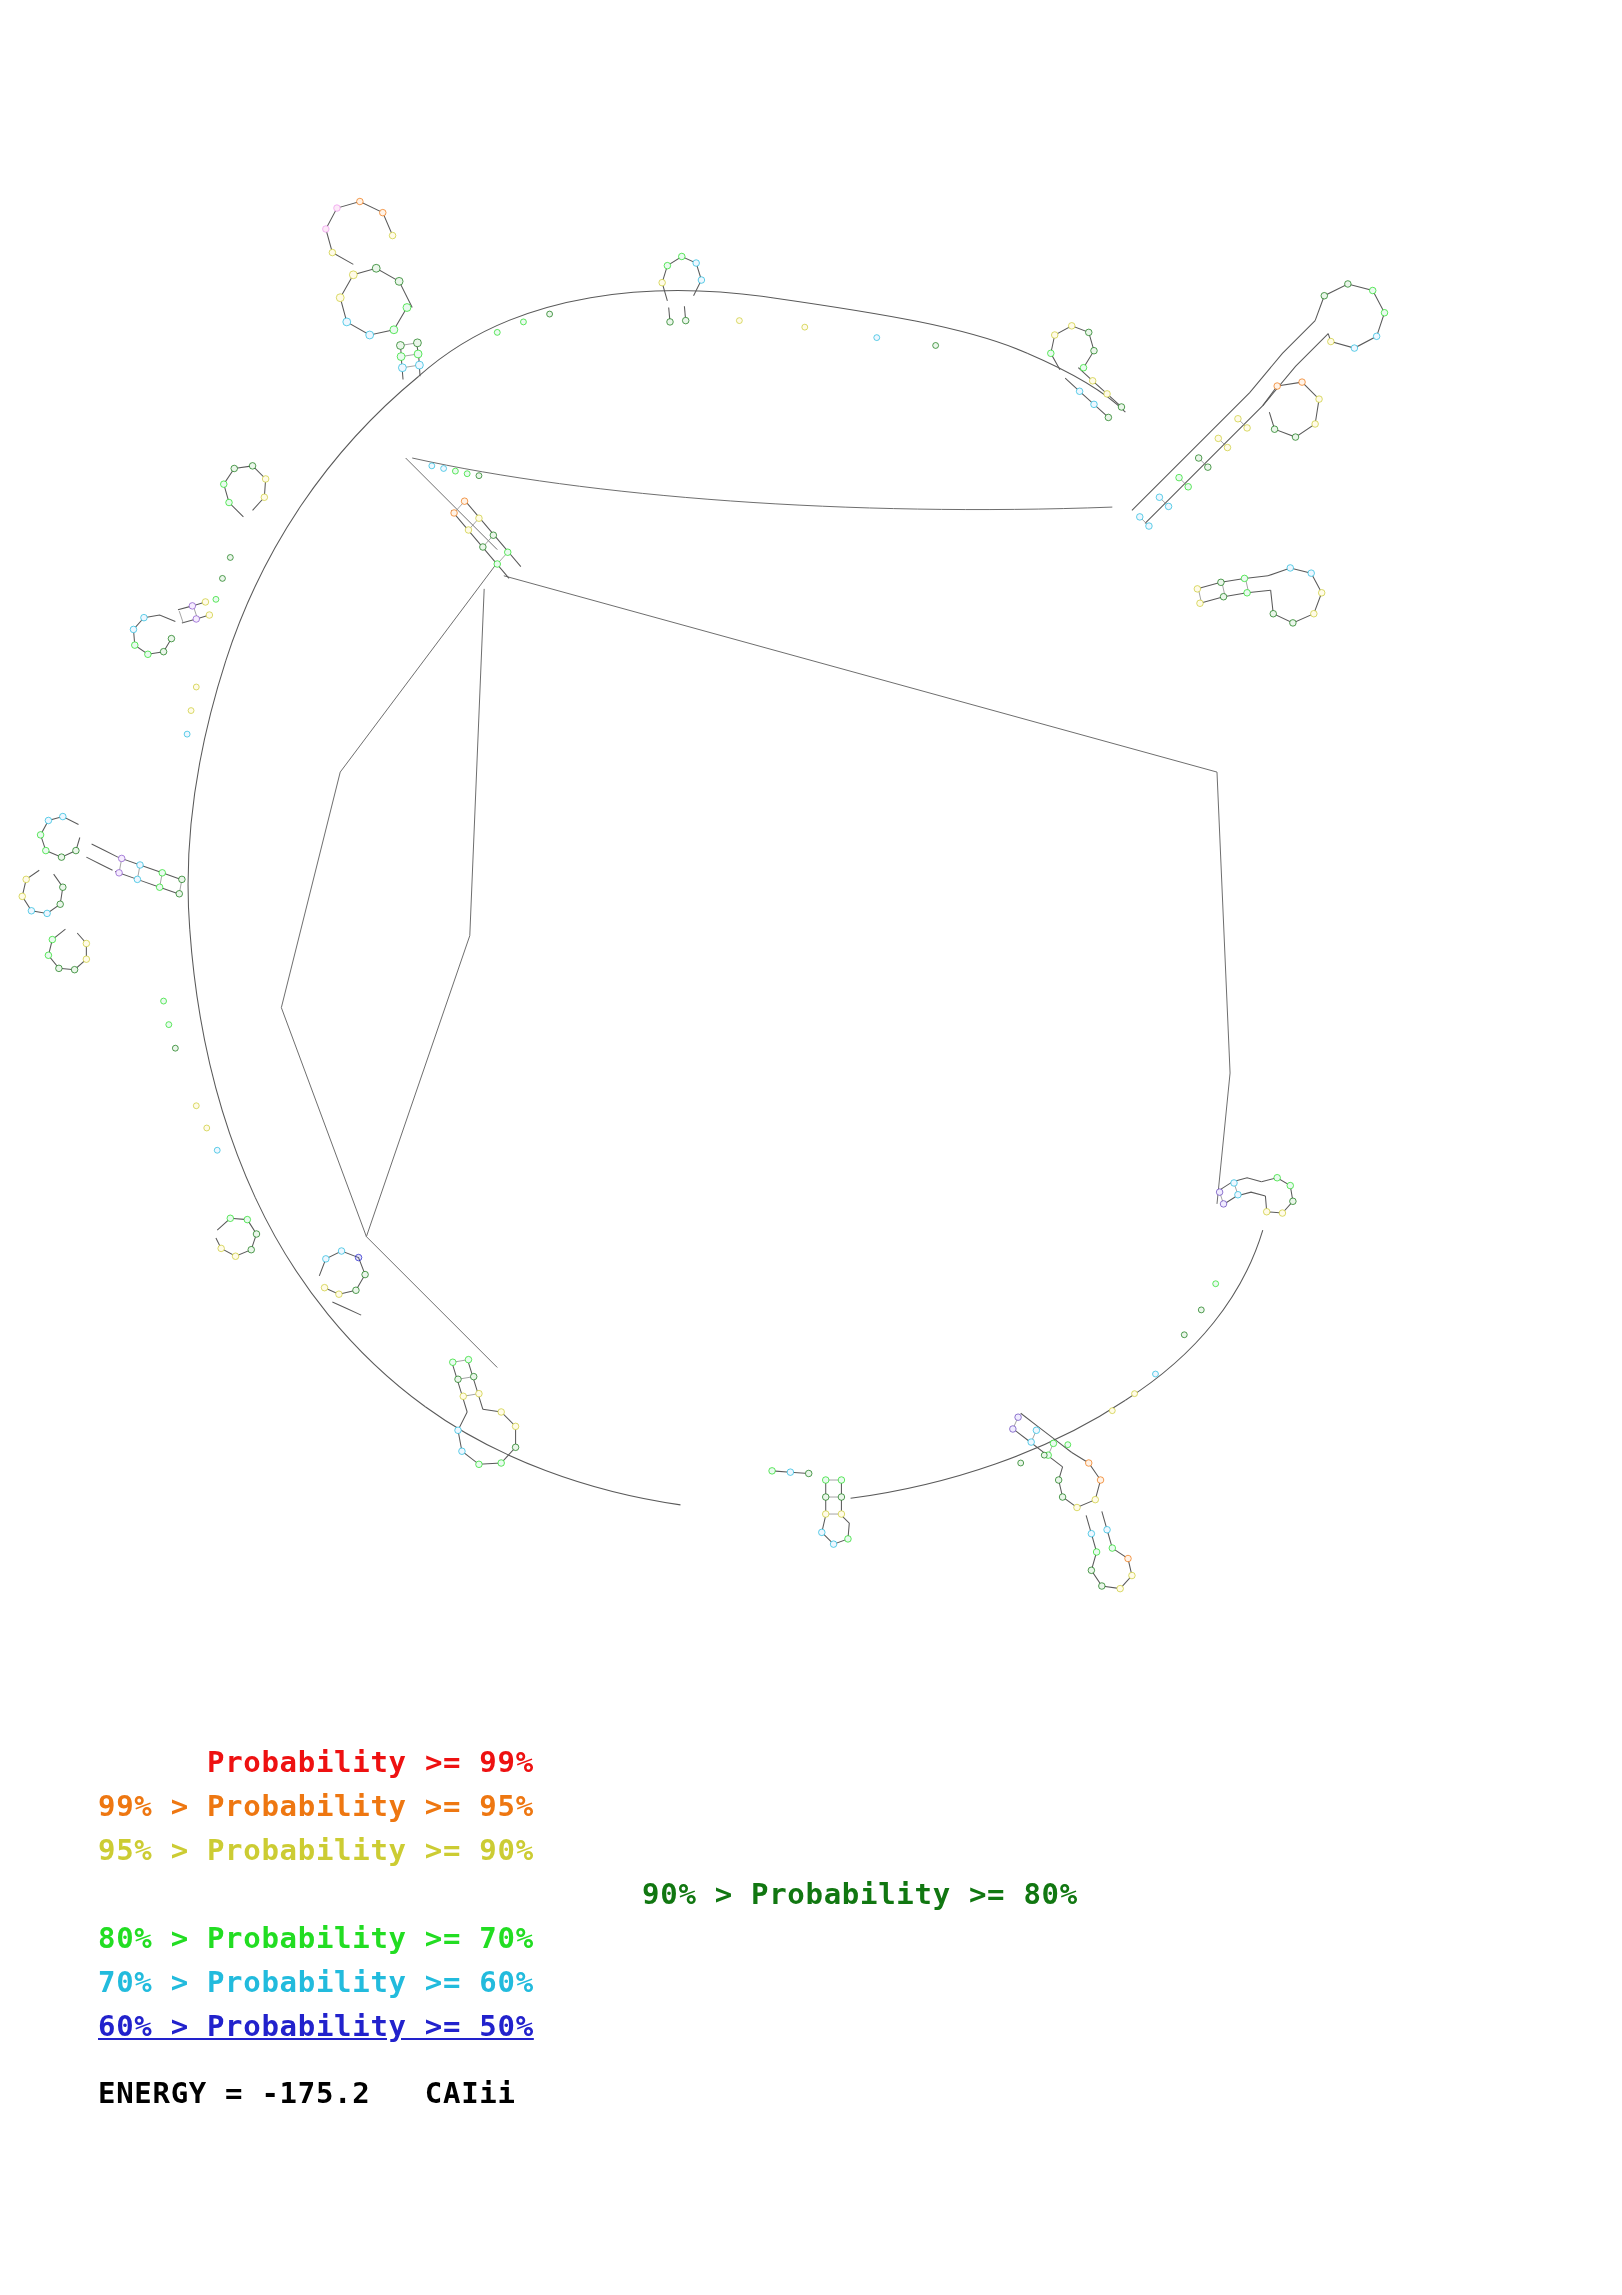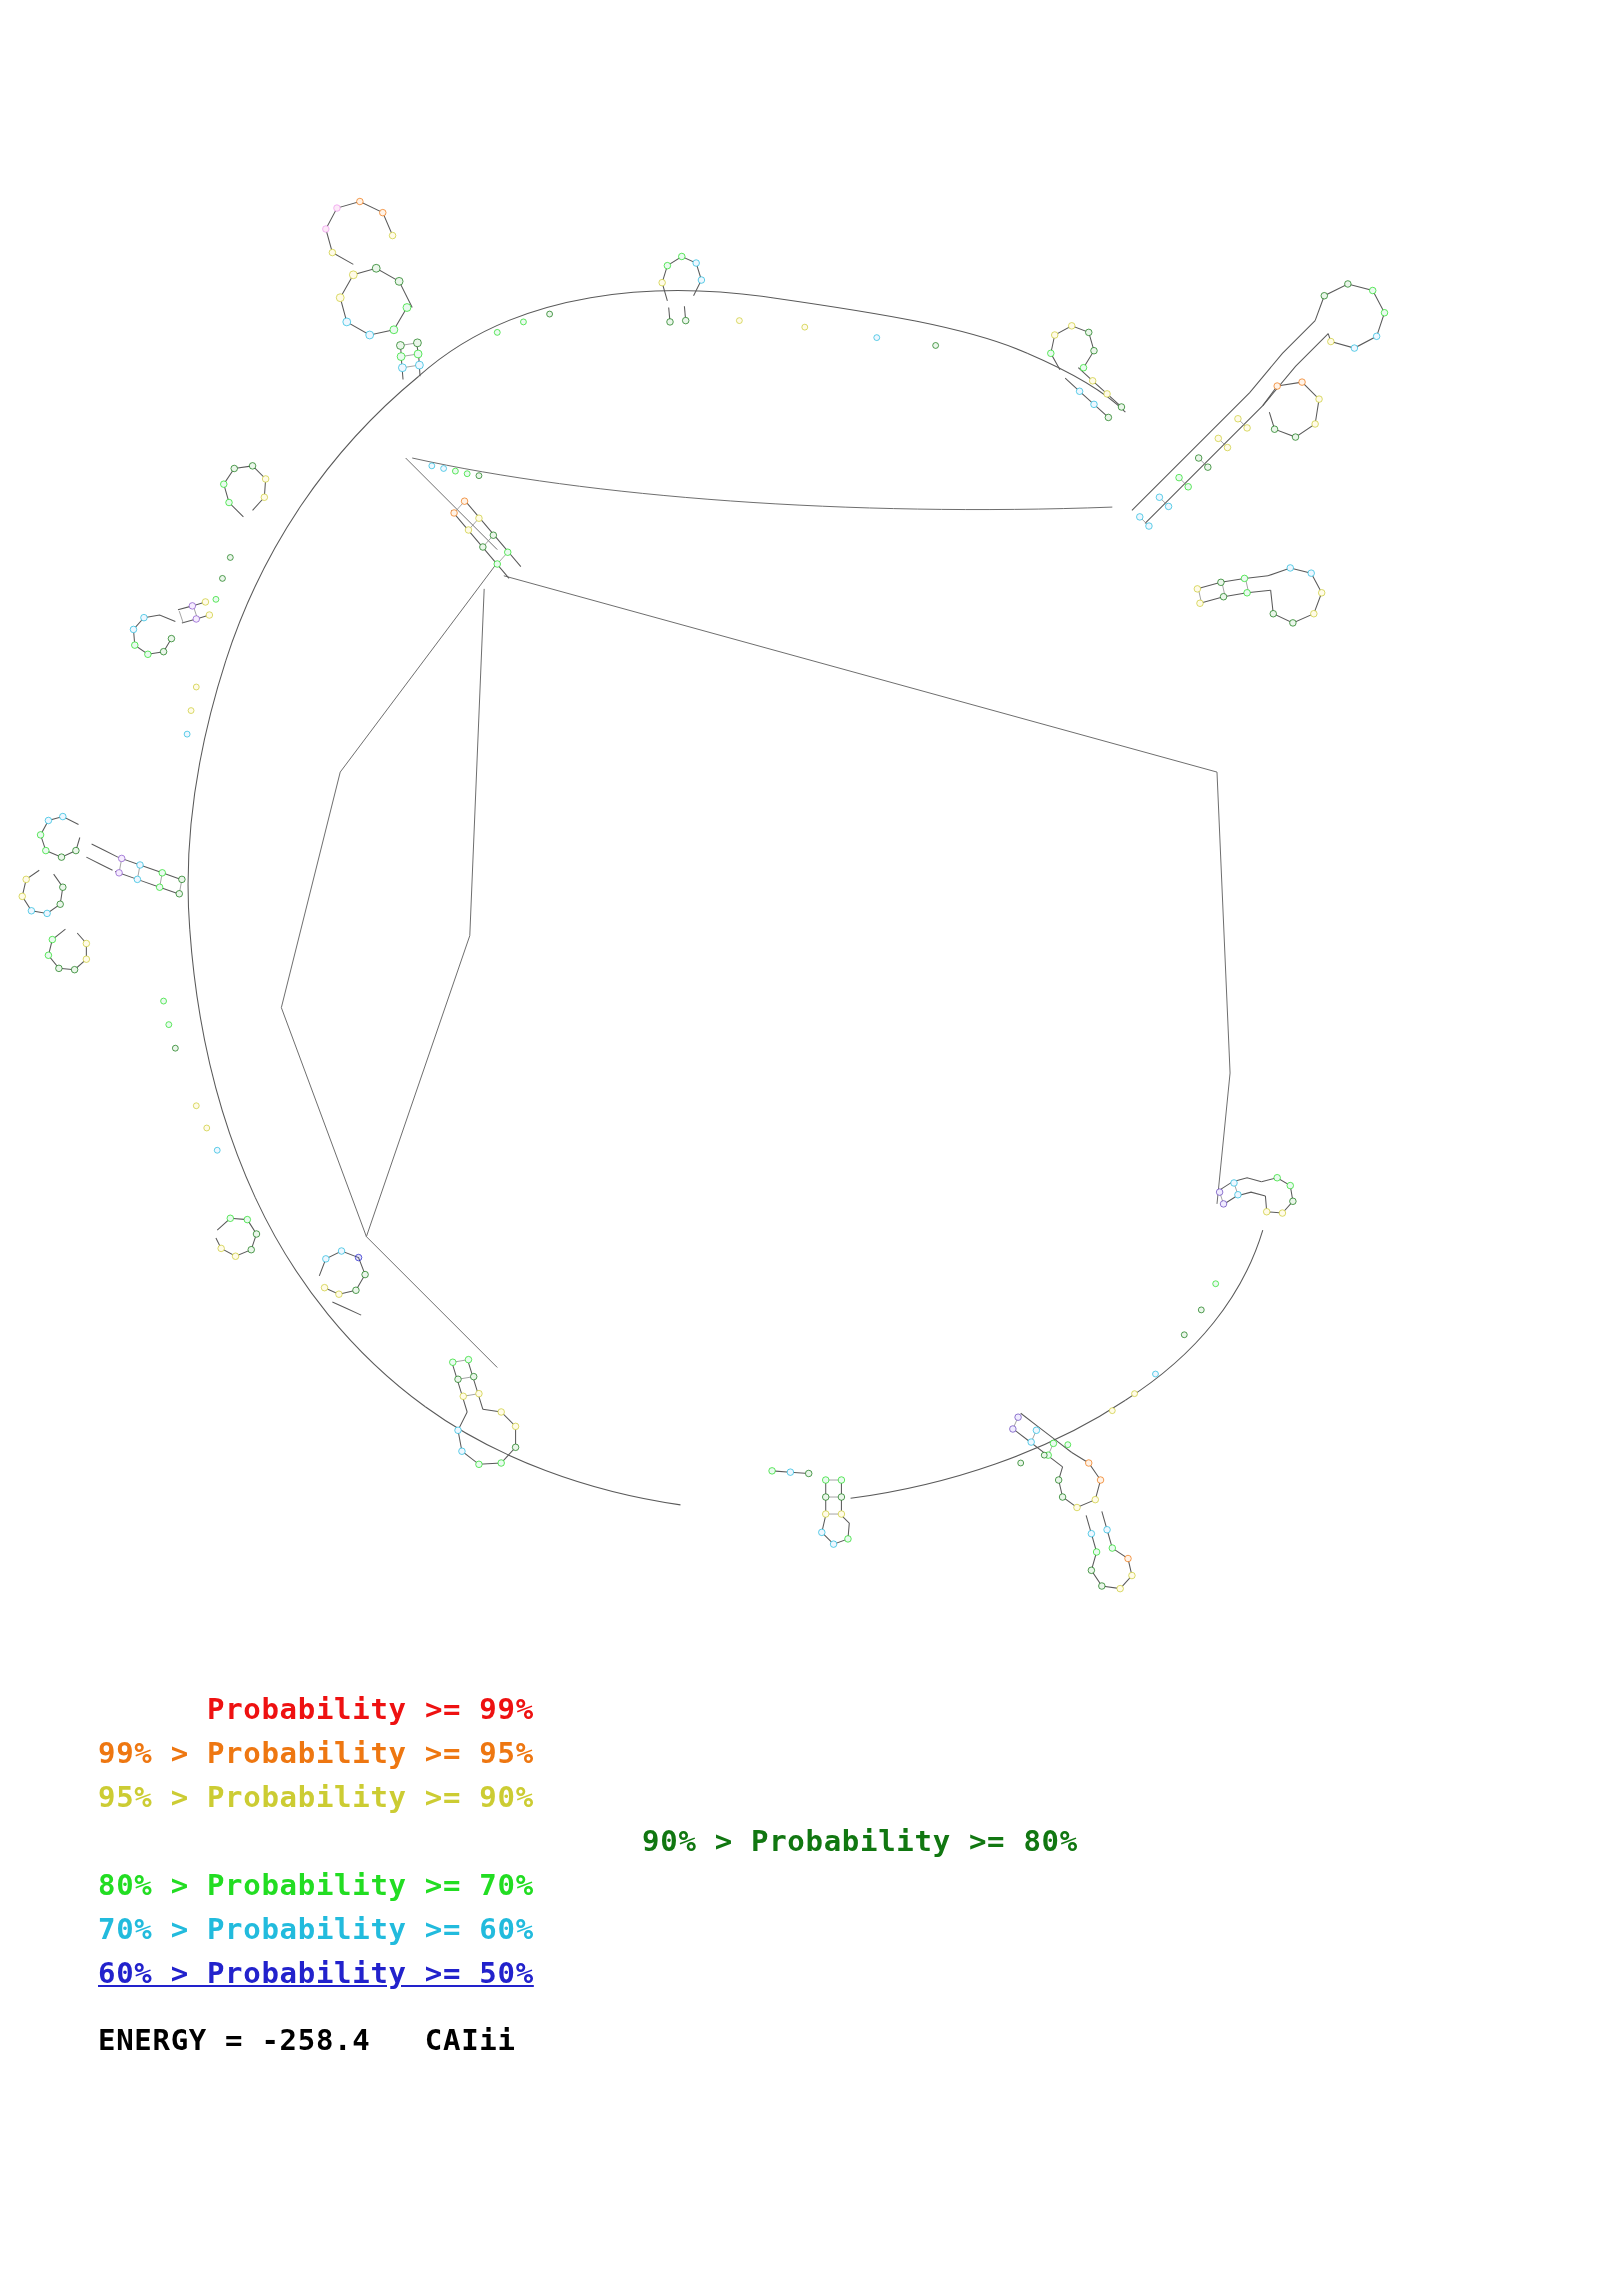--- a/index.html
+++ b/index.html
@@ -22,21 +22,21 @@
     height: 1675px;
   }
   #structure-svg {
     display: block;
     width: 1622px;
     height: 1675px;
   }
   #legend-panel {
     position: absolute;
     left: 0;
-    top: 1687px;
+    top: 1740px;
     width: 1622px;
     padding-left: 98px;
     box-sizing: border-box;
     font-family: "DejaVu Sans Mono", "Liberation Mono", monospace;
     font-weight: bold;
     font-size: 29px;
     line-height: 1.52;
     letter-spacing: 0.7px;
   }
   .legend-row {
@@ -533,15 +533,15 @@
 </div>
 
 <div id="legend-panel">
   <span class="legend-row" style="color: rgb(238, 17, 17);"><span class="pad">99% &gt; </span><span>Probability &gt;= 99%</span></span>
   <span class="legend-row" style="color: rgb(238, 119, 17);"><span>99% &gt; Probability &gt;= 95%</span></span>
   <span class="legend-row" style="color: rgb(204, 204, 51);"><span>95% &gt; Probability &gt;= 90%</span></span>
   <span class="legend-row" style="color: rgb(17, 119, 17); text-align: center;"><span>90% &gt; Probability &gt;= 80%</span></span>
   <span class="legend-row" style="color: rgb(34, 221, 34);"><span>80% &gt; Probability &gt;= 70%</span></span>
   <span class="legend-row" style="color: rgb(34, 187, 221);"><span>70% &gt; Probability &gt;= 60%</span></span>
   <span class="legend-row" style="color: rgb(34, 34, 204); text-decoration: underline;"><span>60% &gt; Probability &gt;= 50%</span></span>
-  <span class="energy-row">ENERGY = -258.4   CAIii</span>
+  <span class="energy-row">ENERGY = -175.2   CAIii</span>
 </div>
 
 
 </body></html>

